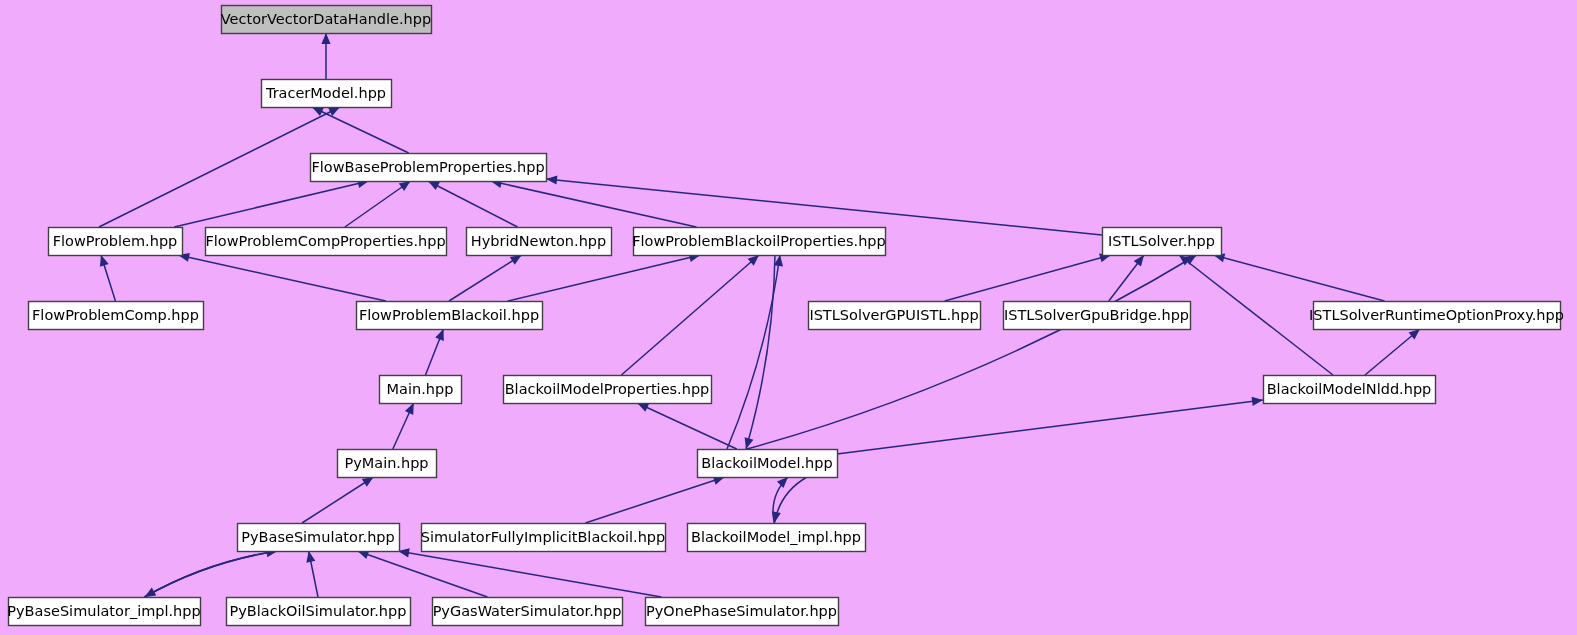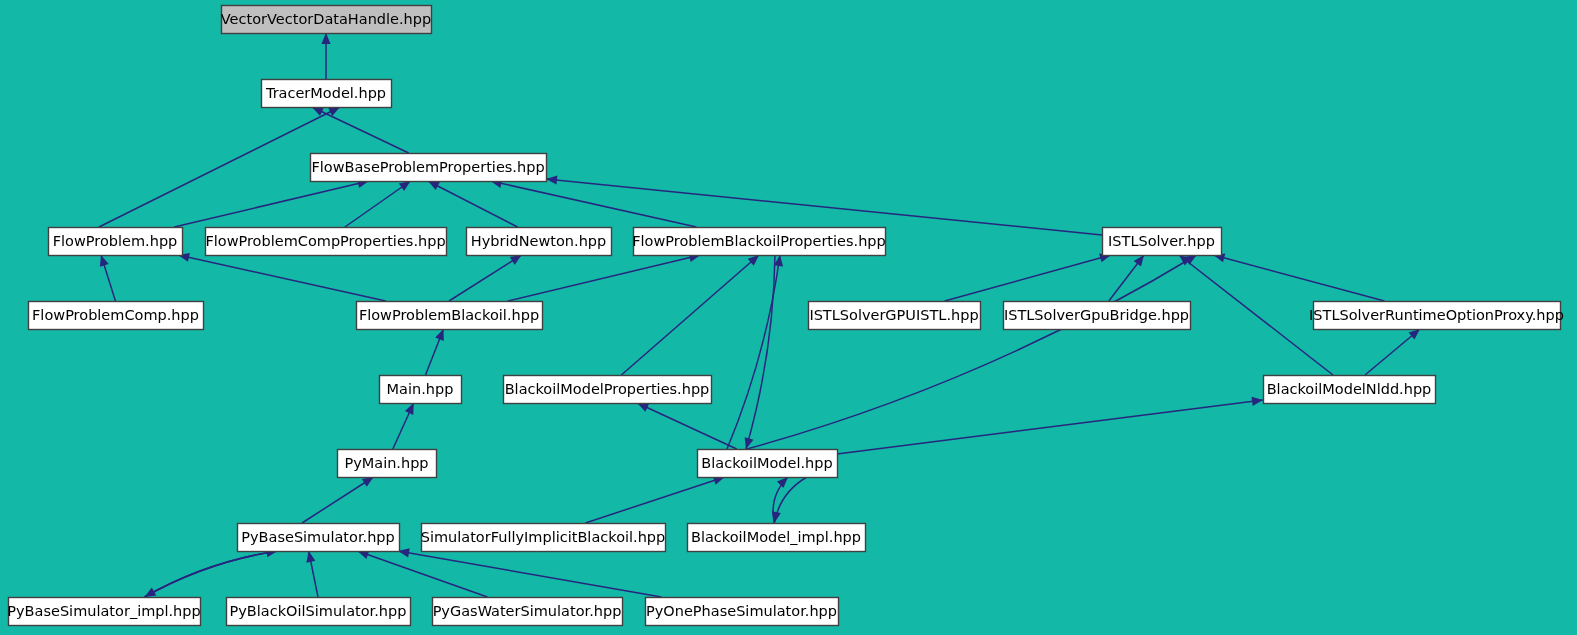--- a/index.html
+++ b/index.html
@@ -7,21 +7,21 @@
     padding: 0;
     background: #ffffff;
   }
   body {
     font-family: "DejaVu Sans", sans-serif;
   }
   #graph-root {
     position: relative;
     width: 1577px;
     height: 635px;
-    background: #14b8a6;
+    background: #f0abfc;
     overflow: hidden;
   }
   svg.graph-canvas {
     position: absolute;
     left: 0;
     top: 0;
     width: 1577px;
     height: 635px;
   }
   .node-rect {

